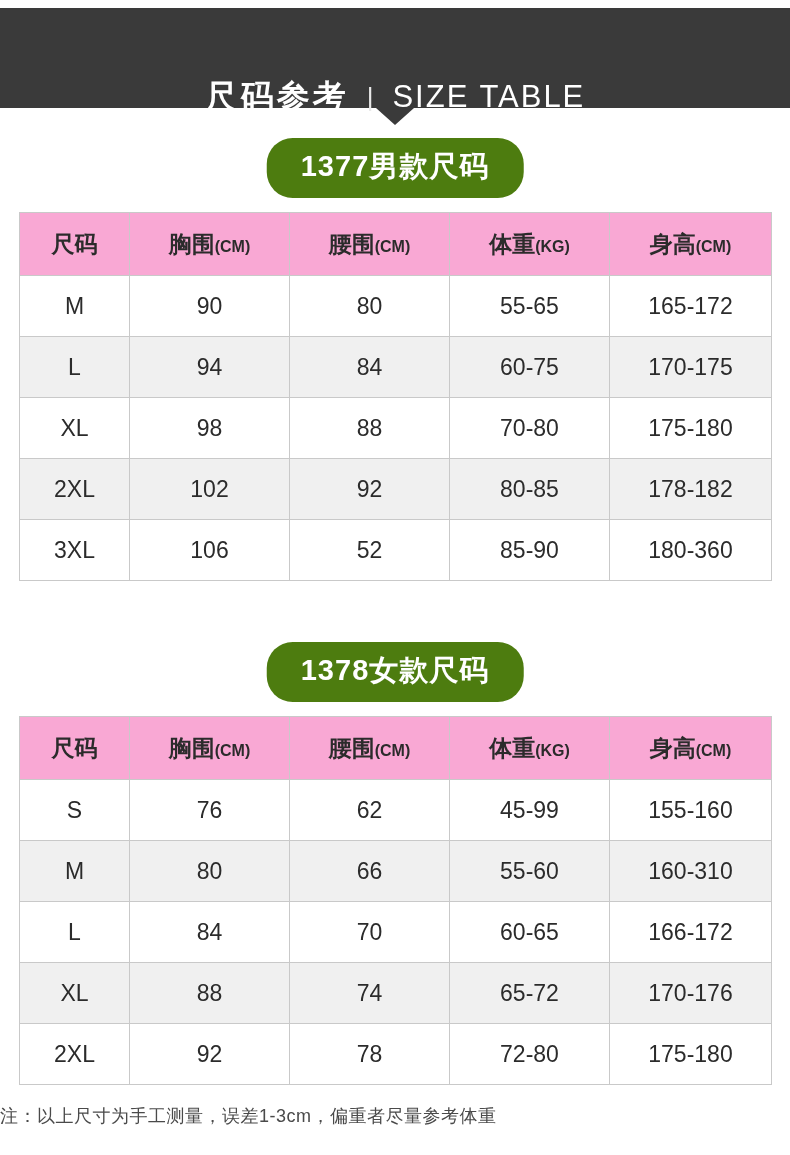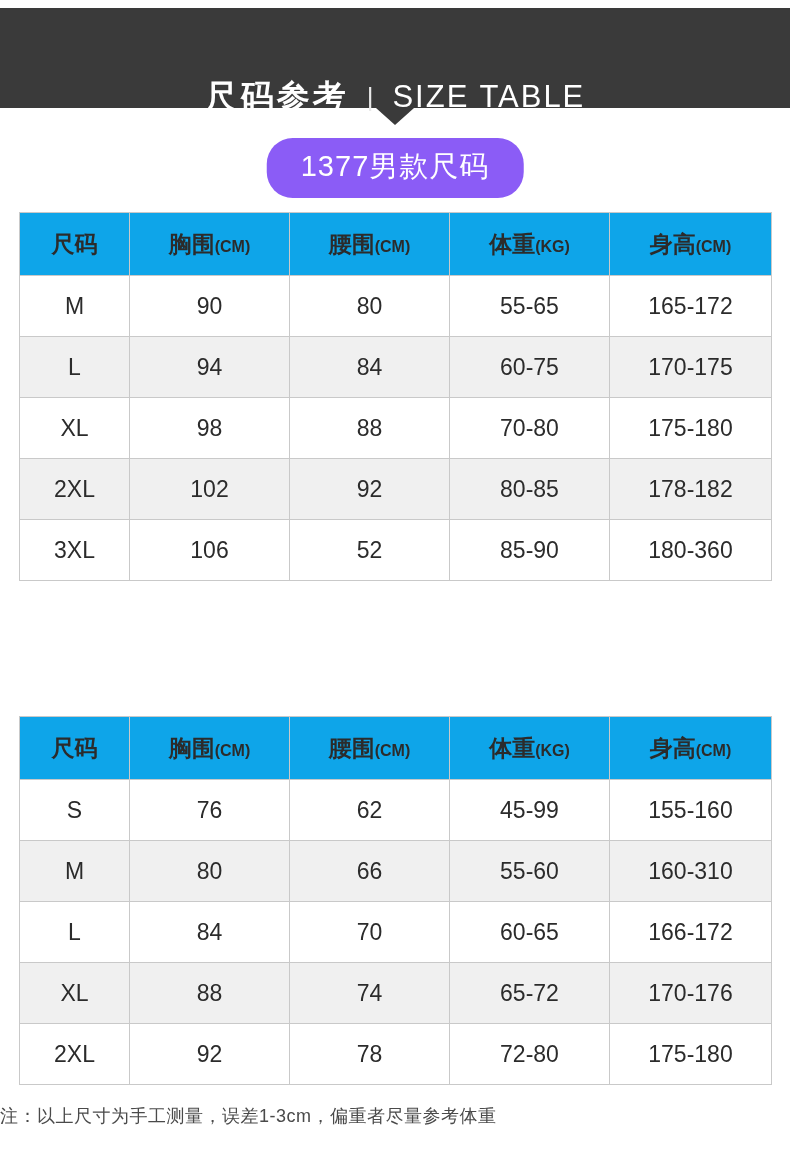--- a/index.html
+++ b/index.html
@@ -72,25 +72,25 @@
     border-left: 19px solid transparent;
     border-right: 19px solid transparent;
     border-top: 17px solid #3a3a3a;
   }
 
   
   .pill {
     position: absolute;
     left: 50%;
     transform: translateX(-50%);
-    background: #8b5cf6;
+    background: #4d7c0f;
     color: #ffffff;
     border-radius: 26px;
     font-size: 29px;
-    font-weight: normal;
+    font-weight: bold;
     letter-spacing: 1px;
     padding: 9px 34px 11px 34px;
     white-space: nowrap;
     text-align: center;
   }
   .pill-1 { top: 138px; }
   .pill-2 { top: 642px; }
 
   
   .size-table {
@@ -108,21 +108,21 @@
   .size-table td {
     border: 1px solid #c9c9c9;
     text-align: center;
     vertical-align: middle;
     font-size: 23px;
     color: #2b2b2b;
     height: 60px;
     padding: 0;
   }
   .size-table thead th {
-    background: #0ea5e9;
+    background: #f9a8d4;
     font-weight: bold;
     font-size: 23px;
     height: 62px;
   }
   .size-table tbody tr:nth-child(odd) td { background: #ffffff; }
   .size-table tbody tr:nth-child(even) td { background: #f0f0f0; }
 
   .col-size { width: 110px; }
   .col-chest { width: 160px; }
   .col-waist { width: 160px; }
@@ -213,20 +213,21 @@
       <tr>
         <td class="cell-size">3XL</td>
         <td>106</td>
         <td>52</td>
         <td>85-90</td>
         <td>180-360</td>
       </tr>
     </tbody>
   </table>
 
+  <div class="pill pill-2">1378女款尺码</div>
 
   <table class="size-table table-2">
     <colgroup>
       <col class="col-size">
         <col class="col-chest">
         <col class="col-waist">
         <col class="col-weight">
         <col class="col-height">
     </colgroup>
     <thead>

